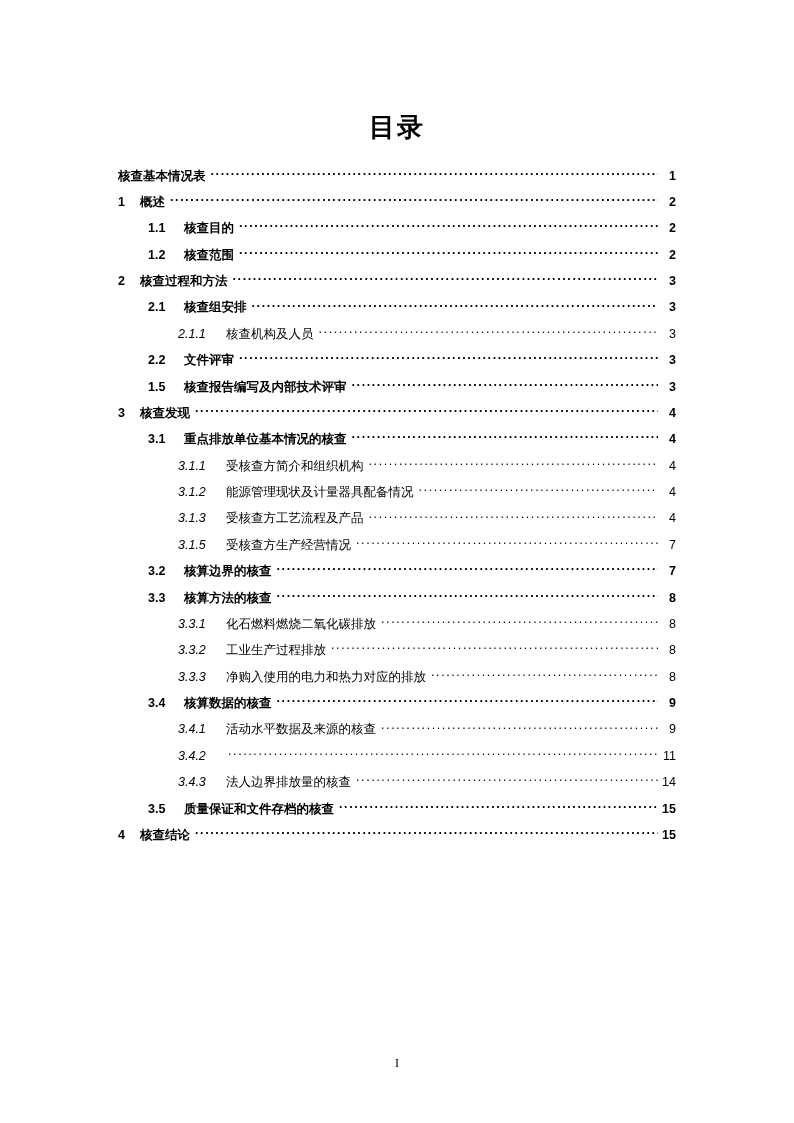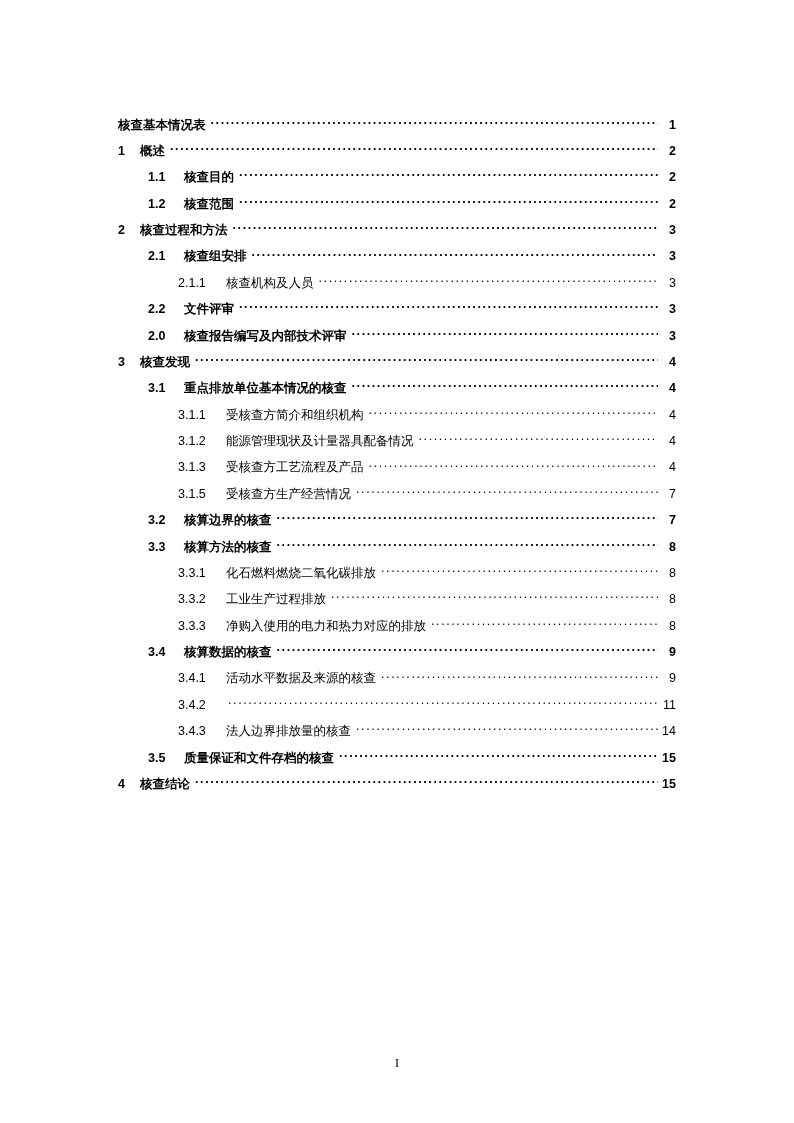--- a/index.html
+++ b/index.html
@@ -79,37 +79,38 @@
   .lvl0 { font-weight: bold; padding-left: 0px; }
   .lvl0 .num { width: 0px; }
 
   .lvl1 { font-weight: bold; padding-left: 0px; }
   .lvl1 .num { width: 22px; }
 
   .lvl2 { font-weight: bold; padding-left: 30px; }
   .lvl2 .num { width: 36px; }
 
   .lvl3 { font-weight: normal; padding-left: 60px; }
-  .lvl3 .num { width: 48px; }
+  .lvl3 .num { width: 48px; font-style: italic; }
 
   .footer-page {
     position: absolute;
     bottom: 52px;
     left: 0;
     width: 794px;
     text-align: center;
     font-size: 12px;
     font-family: "Liberation Serif", "DejaVu Serif", serif;
   }
 </style>
 </head>
 <body>
 
 <div class="page">
 
+  <div class="toc-title">目录</div>
 
   <div class="toc-list">
       <div class="toc-entry lvl0">
         <span class="num"></span>
         <span class="label">核查基本情况表</span>
         <span class="dots"></span>
         <span class="page-no">1</span>
       </div>
       <div class="toc-entry lvl1">
         <span class="num">1</span>
@@ -147,21 +148,21 @@
         <span class="dots"></span>
         <span class="page-no">3</span>
       </div>
       <div class="toc-entry lvl2">
         <span class="num">2.2</span>
         <span class="label">文件评审</span>
         <span class="dots"></span>
         <span class="page-no">3</span>
       </div>
       <div class="toc-entry lvl2">
-        <span class="num">2.0</span>
+        <span class="num">1.5</span>
         <span class="label">核查报告编写及内部技术评审</span>
         <span class="dots"></span>
         <span class="page-no">3</span>
       </div>
       <div class="toc-entry lvl1">
         <span class="num">3</span>
         <span class="label">核查发现</span>
         <span class="dots"></span>
         <span class="page-no">4</span>
       </div>

